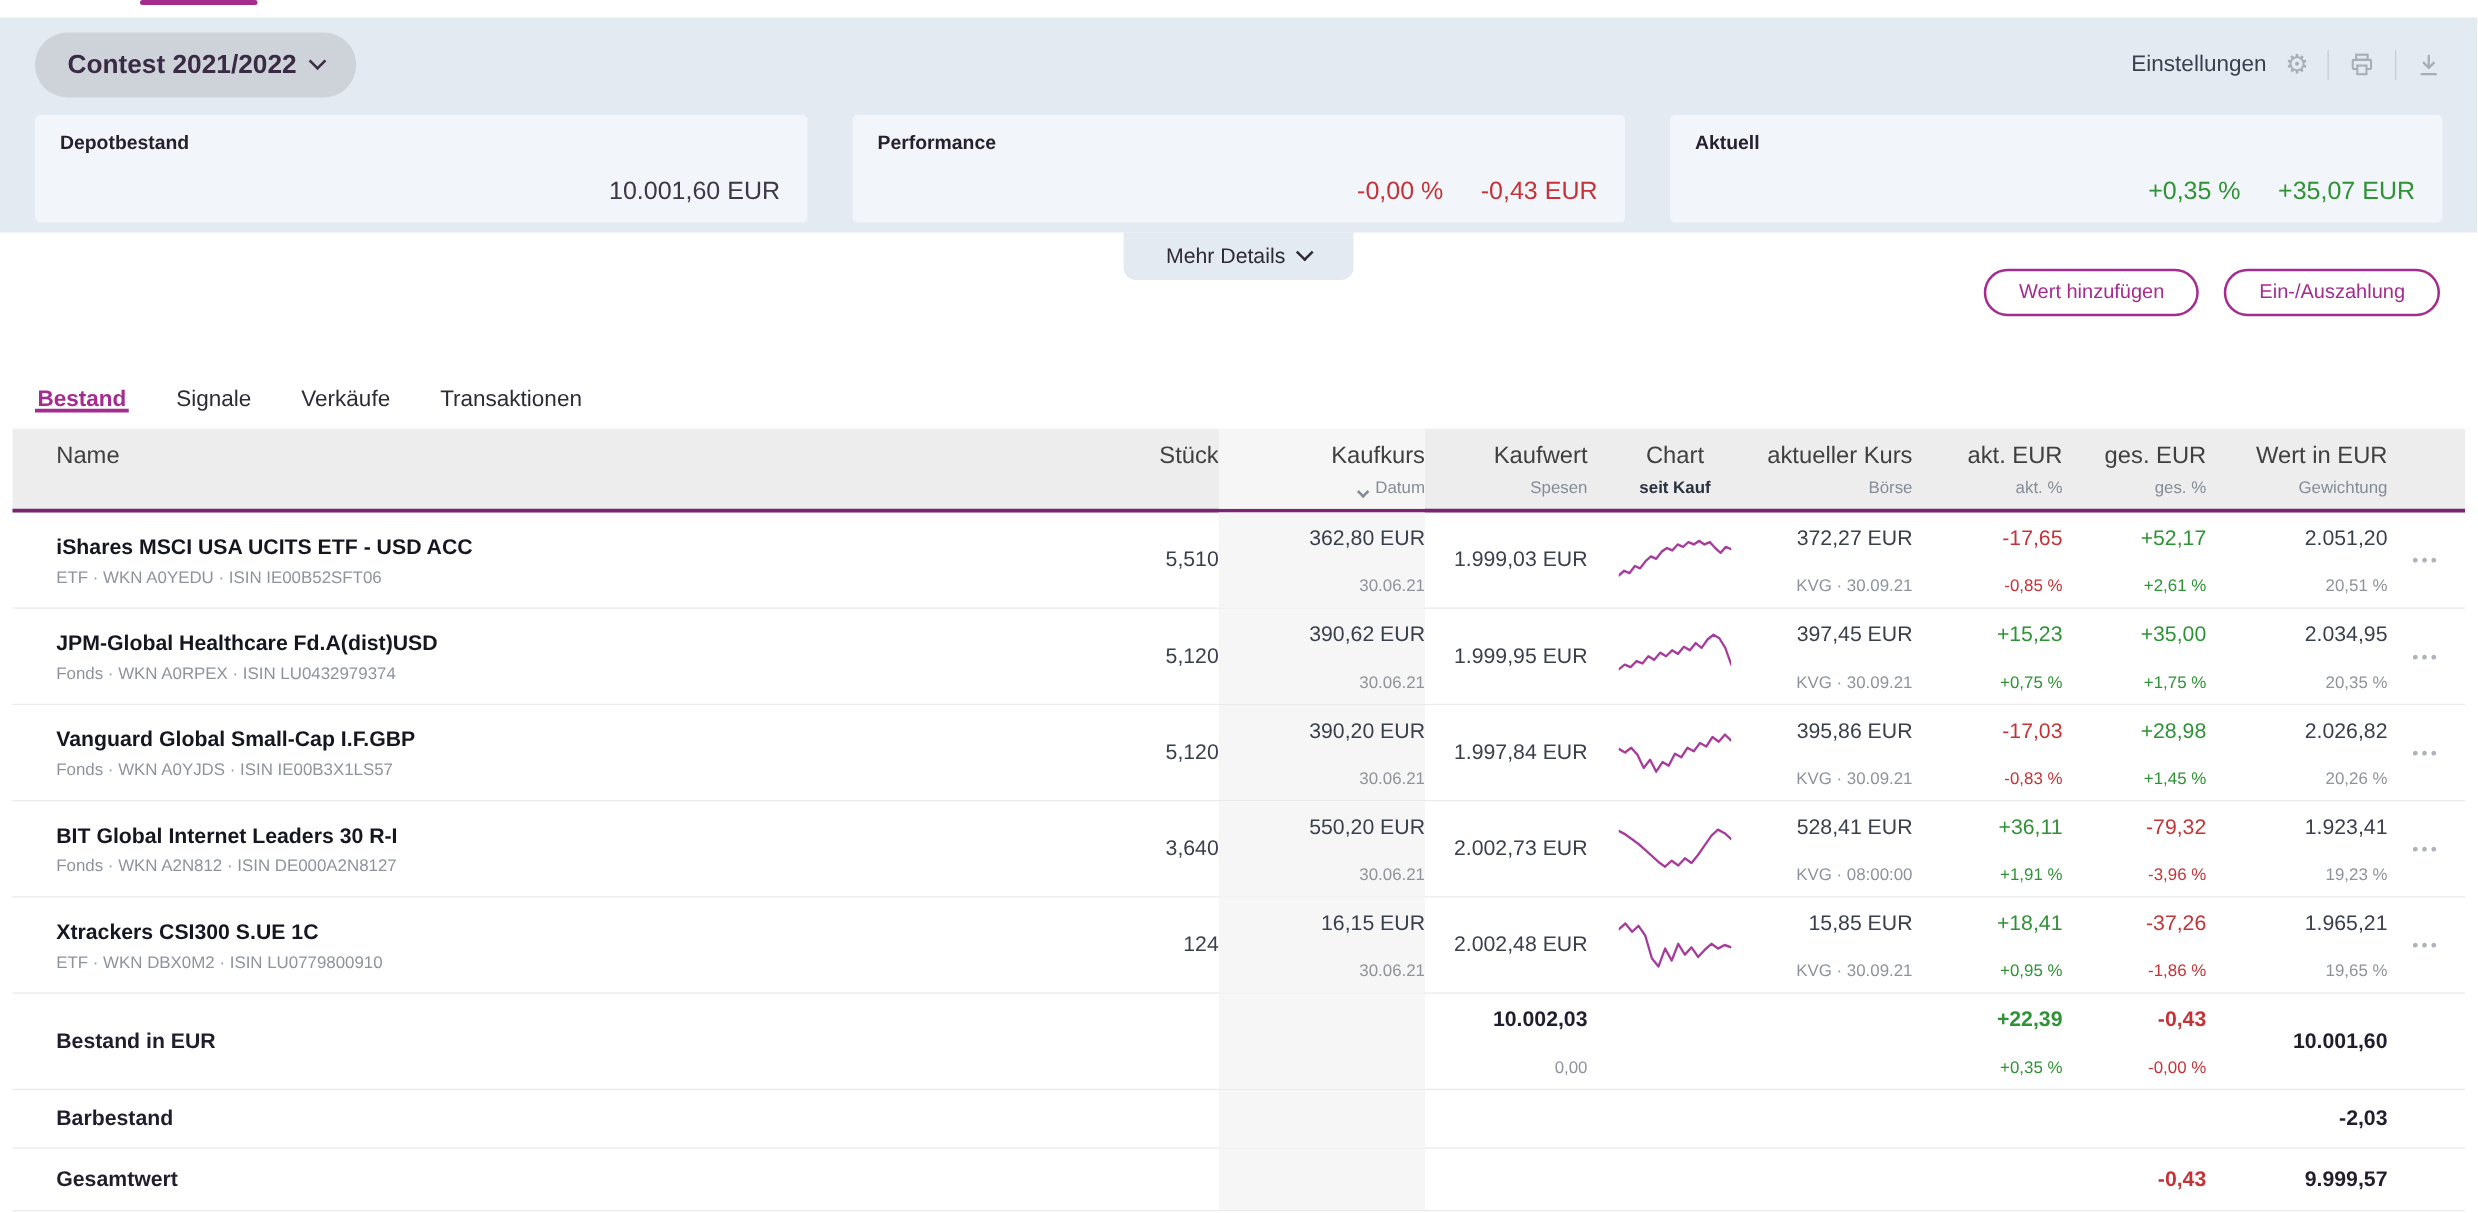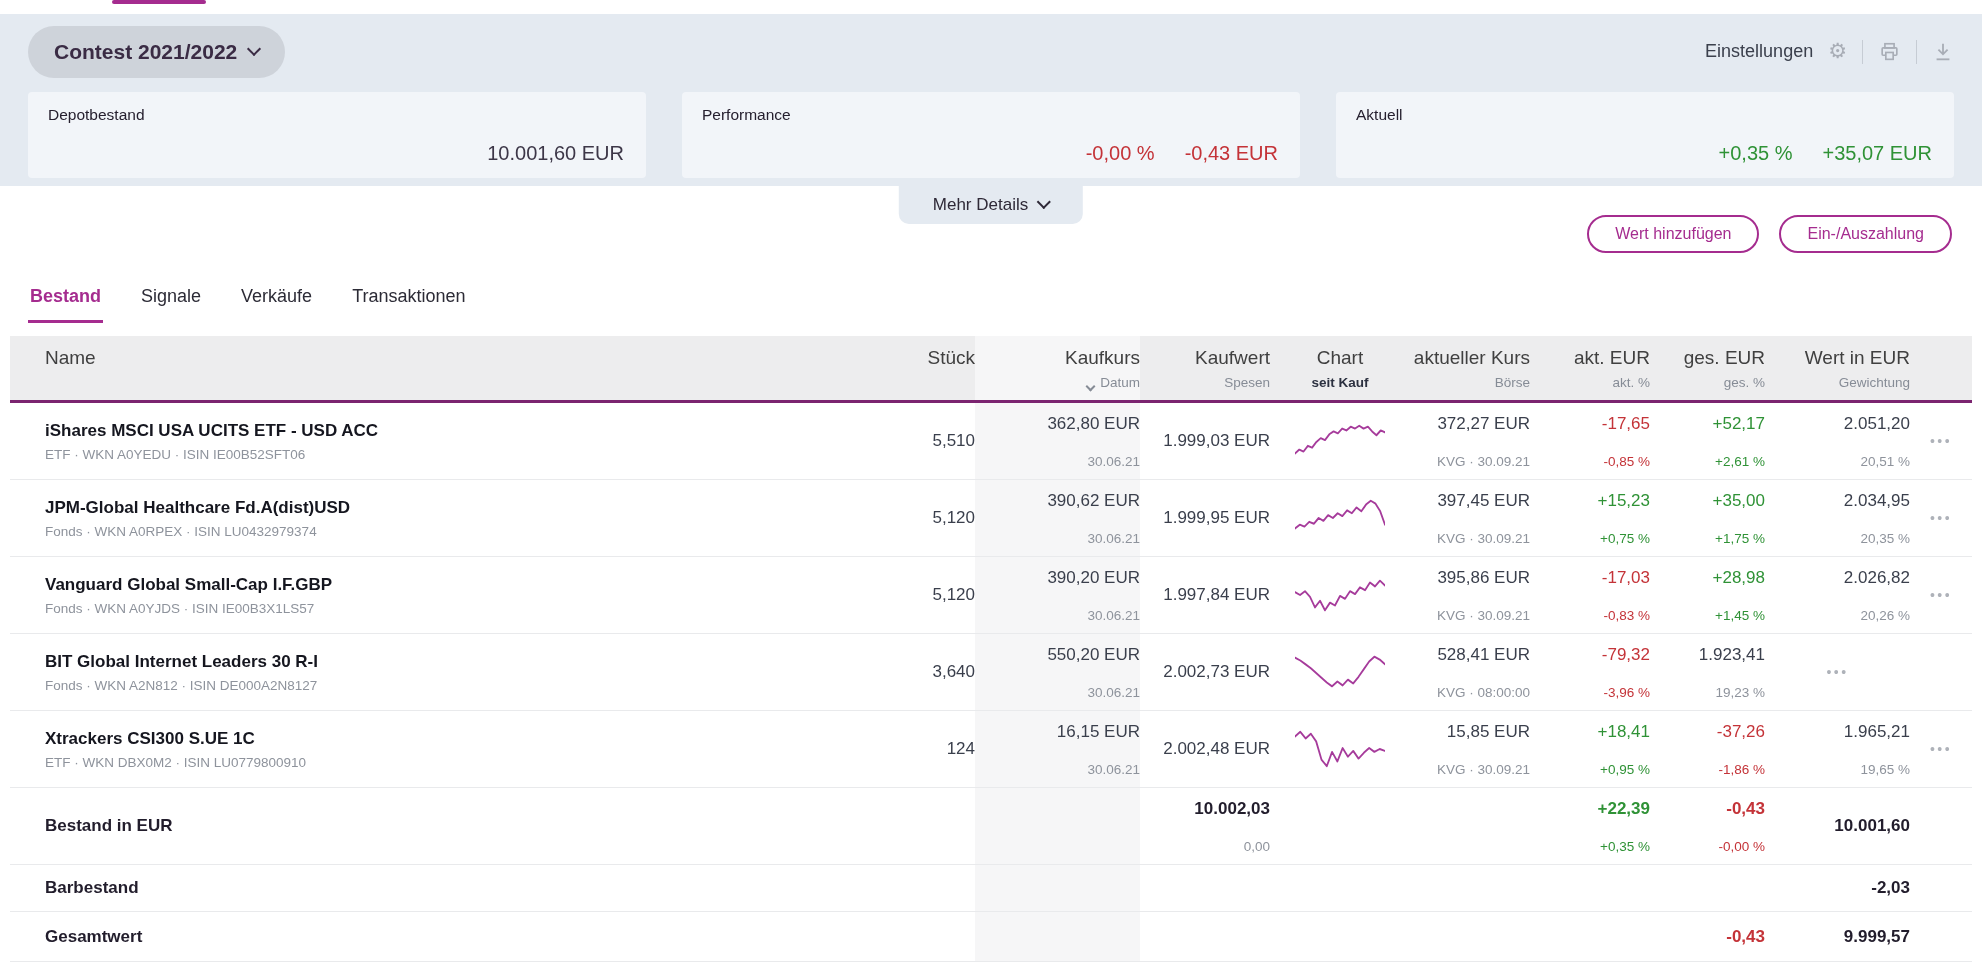--- a/index.html
+++ b/index.html
@@ -22,36 +22,36 @@
     padding:0 26px;font-size:21px;font-weight:600;color:#3a2b44;cursor:pointer;border:none;}
   .chev{display:inline-block;width:10px;height:10px;border-right:2.6px solid currentColor;border-bottom:2.6px solid currentColor;
     transform:rotate(45deg);margin-top:-6px;}
   .chev.sm{width:7px;height:7px;border-width:2px;margin-top:-3px;}
   .settings{display:flex;align-items:center;gap:15px;font-size:18px;color:#3b404d;}
   .settings .ic{color:#a8adb6;display:inline-flex;align-items:center;cursor:pointer;}
   .icon-gear{font-size:21px;line-height:1;font-family:"DejaVu Sans",sans-serif;}
   .vsep{width:1px;height:24px;background:#c6ccd4;}
   .cards{display:flex;gap:36px;margin-top:16px;}
   .card{flex:1;background:var(--card);border-radius:4px;height:86px;position:relative;padding:14px 20px;}
-  .card-label{font-size:15.5px;font-weight:400;color:#26202f;}
+  .card-label{font-size:15.5px;font-weight:700;color:#26202f;}
   .card-vals{position:absolute;right:22px;bottom:13px;display:flex;gap:30px;font-size:20px;color:#3d3748;}
 
   
   .mehr-wrap{position:relative;height:100px;}
   .mehr{position:absolute;left:50%;transform:translateX(-50%);top:0;background:var(--band);
     border-radius:0 0 10px 10px;height:38px;padding:0 34px;display:flex;align-items:center;gap:11px;
     font-size:17px;color:#2e2937;cursor:pointer;border:none;}
   .actions{position:absolute;right:30px;top:29px;display:flex;gap:20px;}
   .btn{border:2px solid var(--accent);color:var(--accent);background:#fff;border-radius:20px;height:38px;
     padding:0 26px;display:inline-flex;align-items:center;font-size:16px;cursor:pointer;
     font-family:"Liberation Sans","DejaVu Sans",sans-serif;}
 
   
   .tabs{display:flex;gap:40px;margin-left:30px;font-size:18px;color:#2c2b36;}
-  .tab{padding-bottom:16px;position:relative;cursor:pointer;}
+  .tab{padding-bottom:0;position:relative;cursor:pointer;margin-top:23px;}
   .tab.active{color:var(--accent);font-weight:700;}
   .tab.active::after{content:"";position:absolute;left:-2px;right:-2px;bottom:0;height:3px;background:var(--accent);}
 
   
   .table{margin:13px 10px 0;}
   .grid{display:grid;grid-template-columns:minmax(0,1fr) 148px 165px 130px 140px 120px 120px 115px 145px 62px;}
   .cell{height:100%;display:flex;flex-direction:column;justify-content:center;}
   .num{align-items:flex-end;text-align:right;}
   .center{align-items:center;text-align:center;}
   .col-kk{background:#f6f6f7;}
@@ -337,20 +337,24 @@
     <div class="cell center">
       <svg class="spark" viewBox="0 0 100 46" preserveAspectRatio="none">
         <polyline fill="none" stroke-width="2" stroke-linecap="round" stroke-linejoin="round" stroke="#a63b9b" points="0.0,8 5.9,11 11.8,15 17.6,19 23.5,24 29.4,29 35.3,34 41.2,38 47.1,33 52.9,37 58.8,31 64.7,35 70.6,28 76.5,20 82.4,12 88.2,7 94.1,10 100.0,15"></polyline>
       </svg>
     </div>
     <div class="cell num">
       <div class="v1">528,41 EUR</div>
       <div class="v2">KVG · 08:00:00</div>
     </div>
     <div class="cell num">
+      <div class="v1 pos">+36,11</div>
+      <div class="v2 pos">+1,91 %</div>
+    </div>
+    <div class="cell num">
       <div class="v1 neg">-79,32</div>
       <div class="v2 neg">-3,96 %</div>
     </div>
     <div class="cell num">
       <div class="v1">1.923,41</div>
       <div class="v2">19,23 %</div>
     </div>
     <div class="cell center">
           <span class="dots">•••</span>
         </div>

